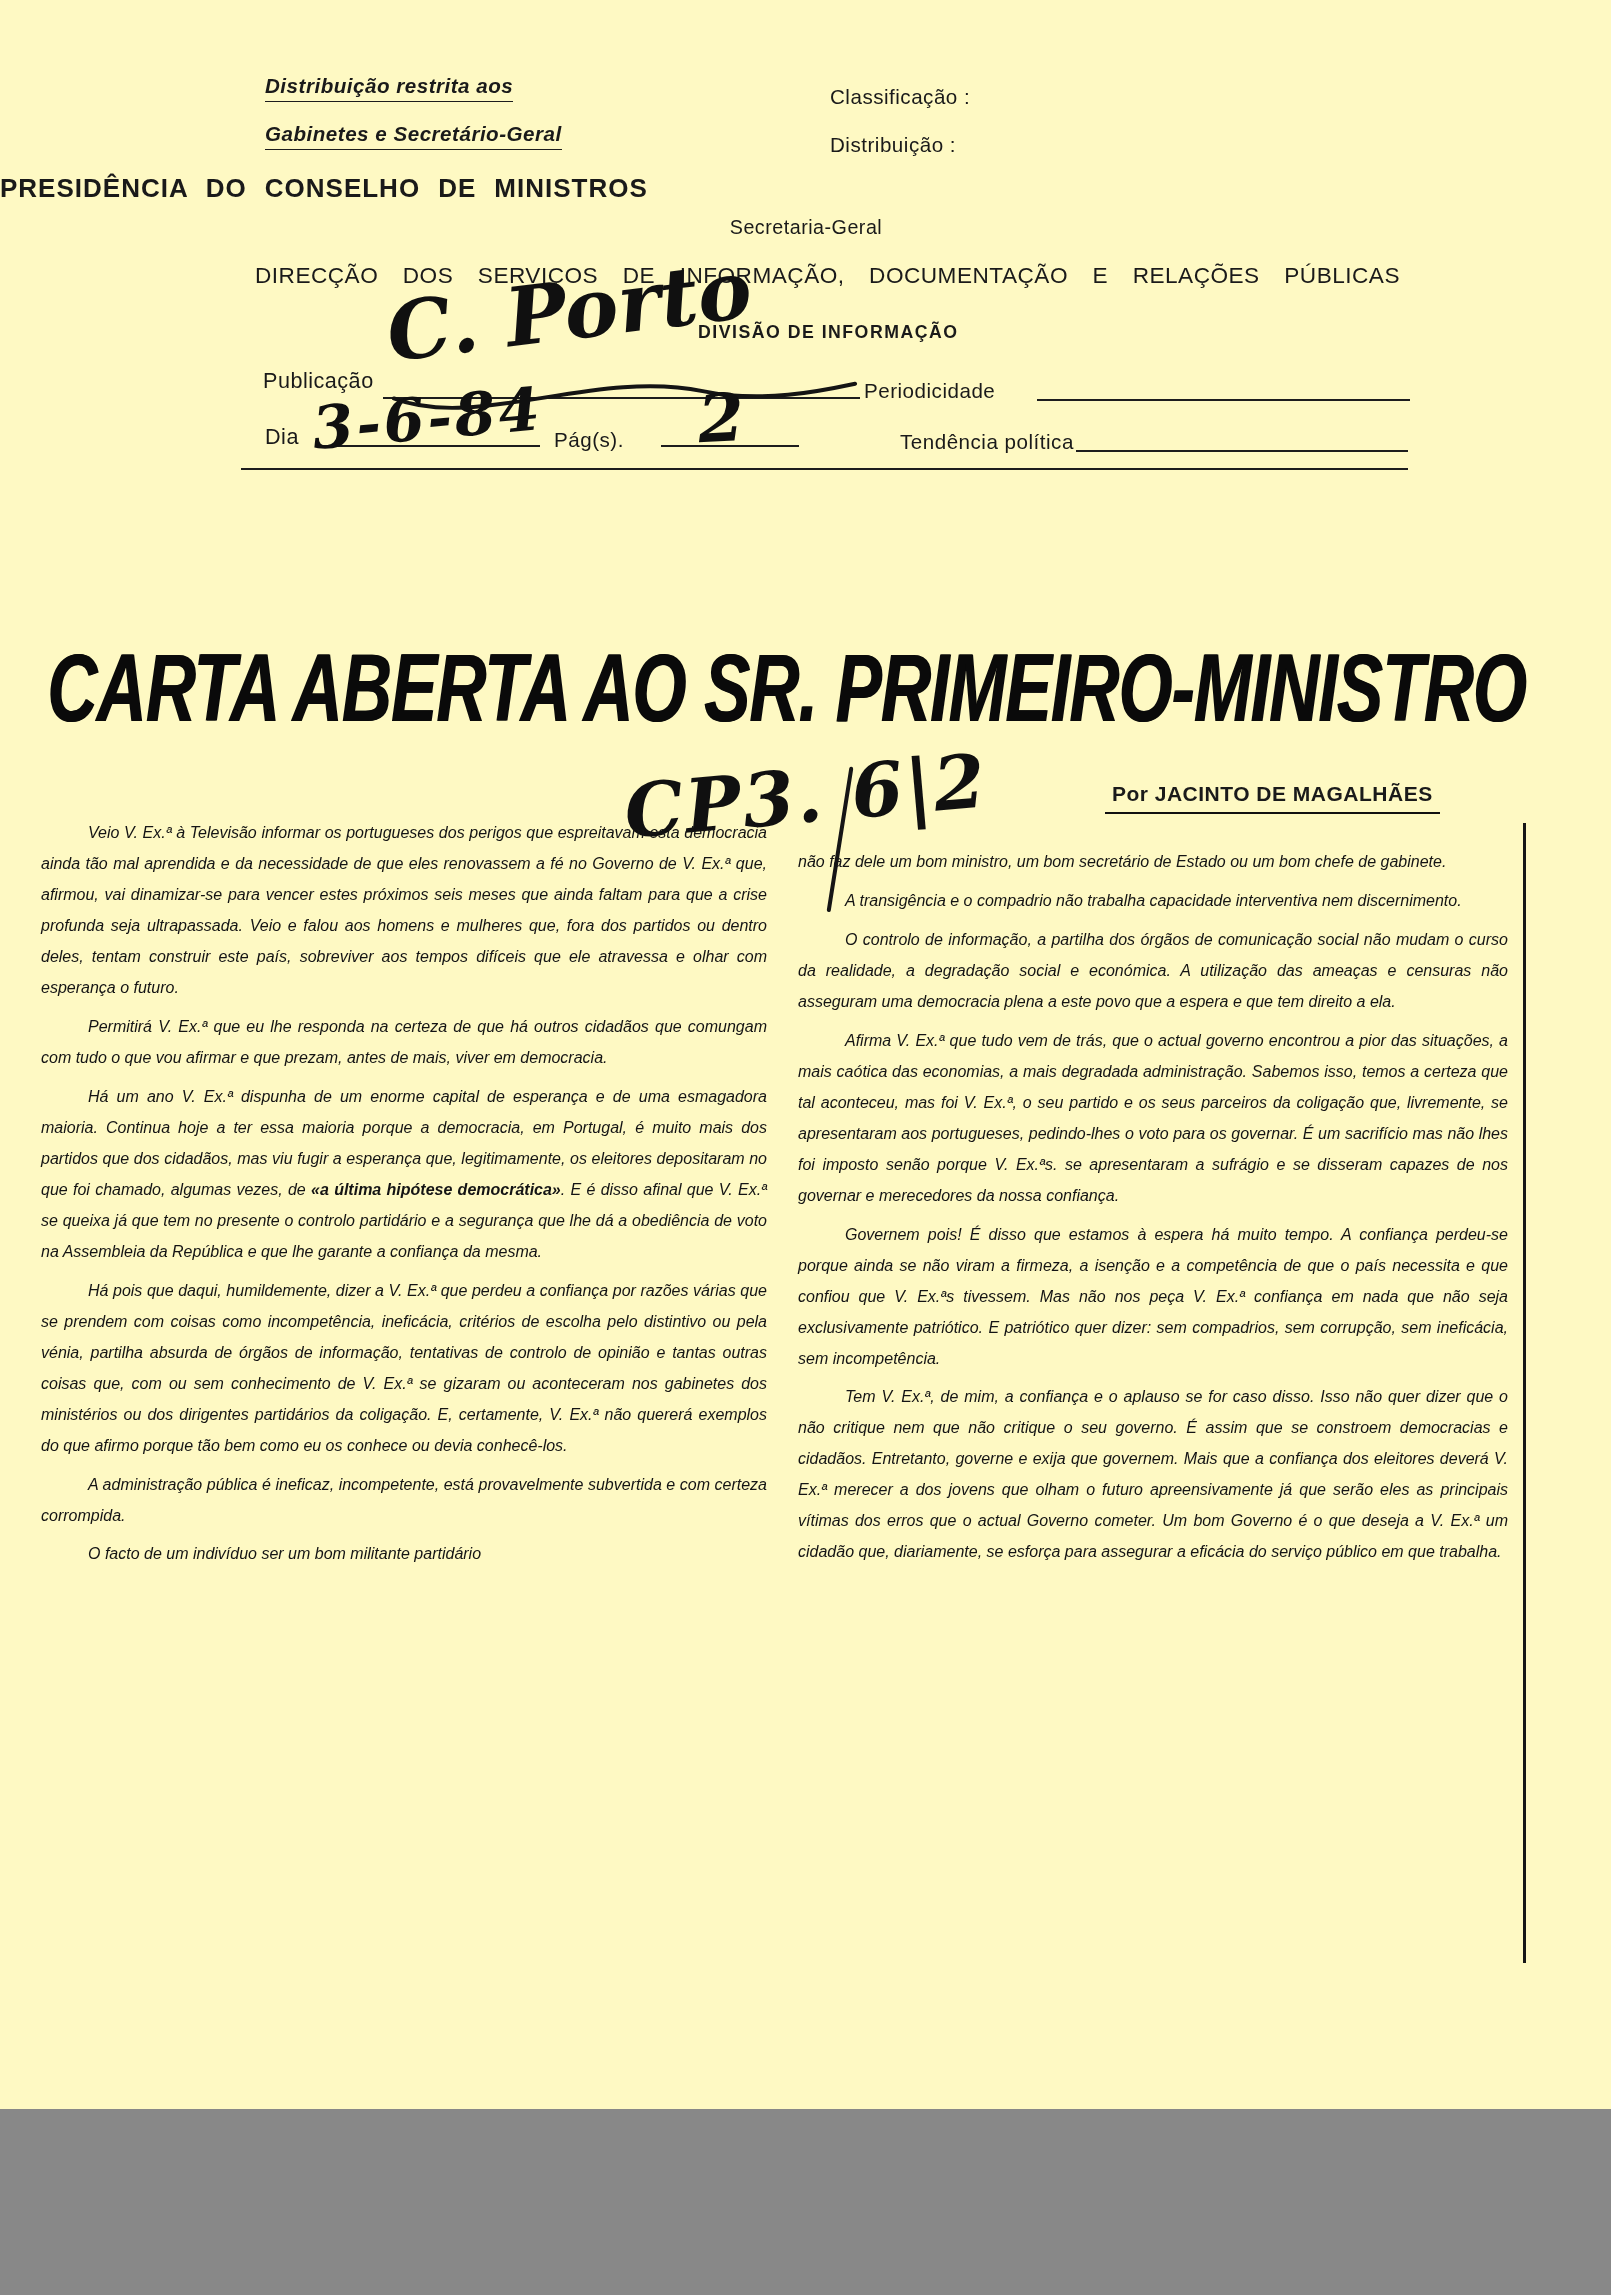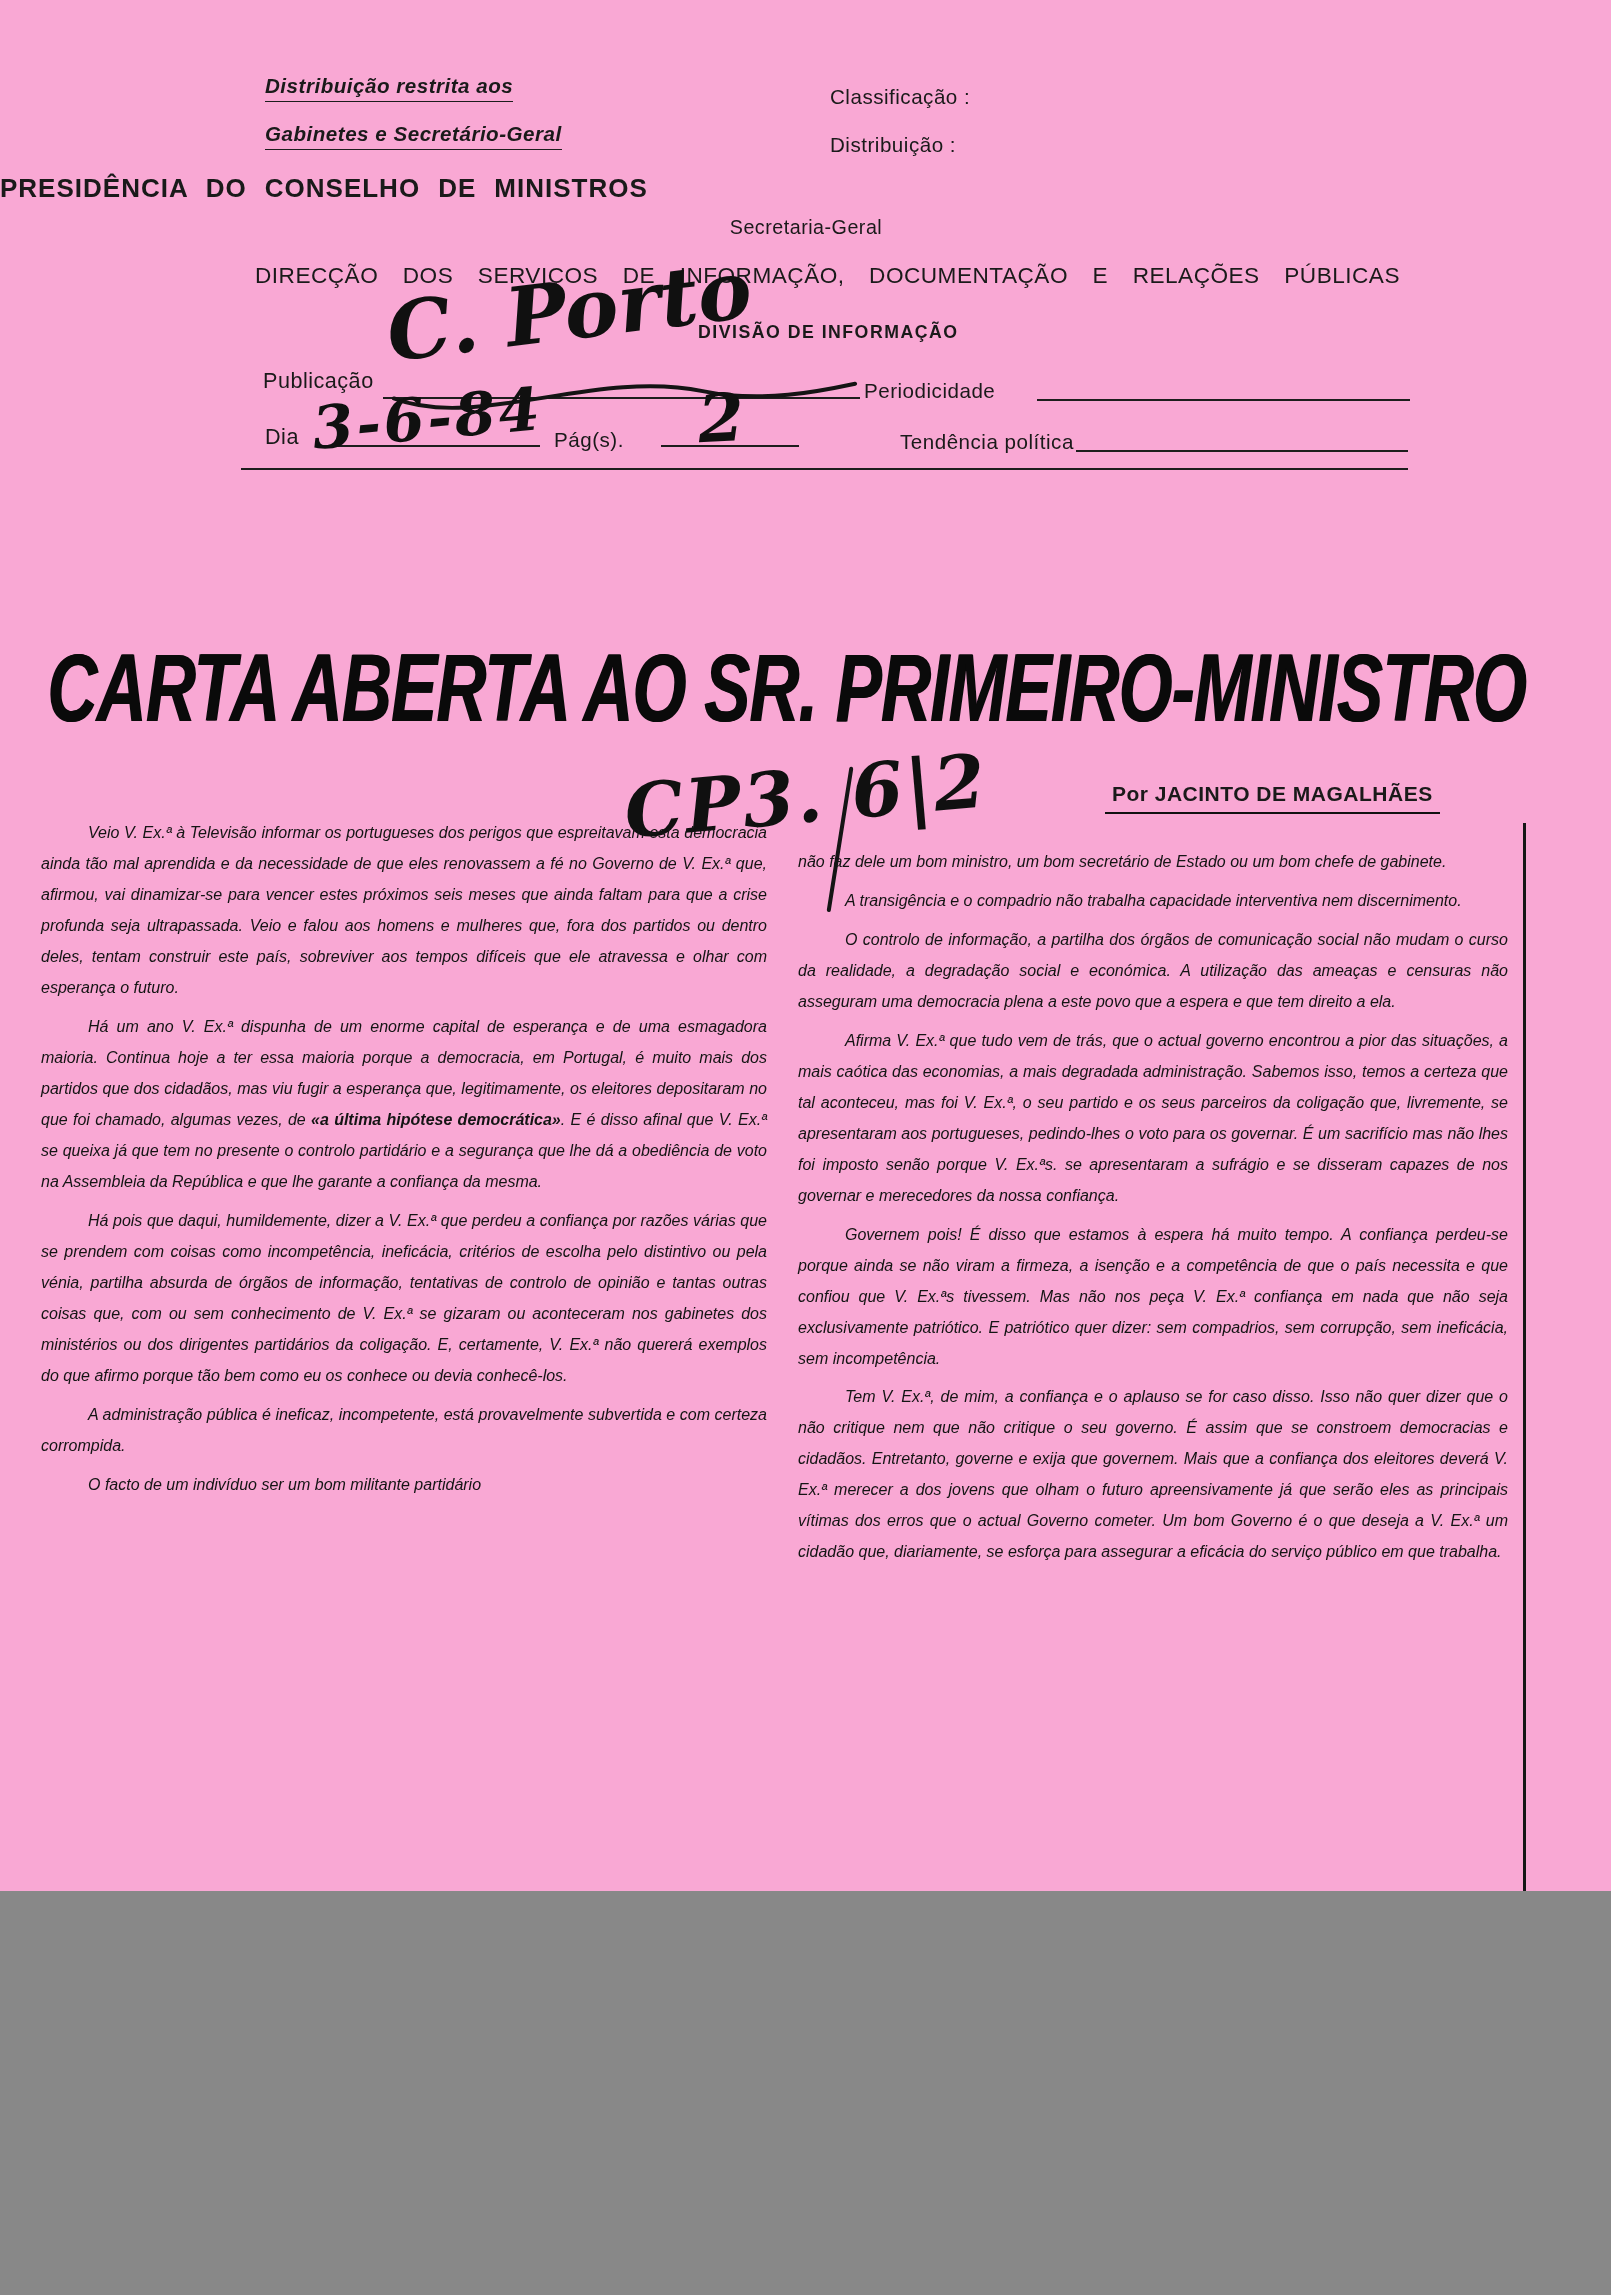--- a/index.html
+++ b/index.html
@@ -1,19 +1,19 @@
 <!DOCTYPE html>
 <html style="font-size:7.9px"><head>
 <meta charset="utf-8">
 <style>
   html,body{margin:0;padding:0;background:#888;}
   .page{
     position:relative;
-    width:1612px;height:1891px;
-    background:#f9a8d4;
+    width:1612px;height:2109px;
+    background:#fef9c3;
     overflow:hidden;
     font-family:"Liberation Sans",sans-serif;
     color:#1a1a1a;
   }
   .abs{position:absolute;}
 
   
   .restricted-note{
     font-style:italic;font-weight:bold;font-size:20.6px;
     border-bottom:1.5px solid #1d1d1d;padding-bottom:2.9px;display:inline-block;
@@ -112,20 +112,21 @@
 
   <div class="abs handwriting hw-annotation" style="left:624px;top:753px;">CP3. 6|2</div>
   <div class="abs annotation-stroke" style="left:838px;top:766px;height:147px;"></div>
 
   <div class="abs" style="left:1105px;top:782px;">
     <span class="byline">Por JACINTO DE MAGALHÃES</span>
   </div>
 
   <div class="abs article-column col-left" style="left:41px;top:817px;width:726px;">
       <p>Veio V. Ex.ª à Televisão informar os portugueses dos perigos que espreitavam esta democracia ainda tão mal aprendida e da necessidade de que eles renovassem a fé no Governo de V. Ex.ª que, afirmou, vai dinamizar-se para vencer estes próximos seis meses que ainda faltam para que a crise profunda seja ultrapassada. Veio e falou aos homens e mulheres que, fora dos partidos ou dentro deles, tentam construir este país, sobreviver aos tempos difíceis que ele atravessa e olhar com esperança o futuro.</p>
+      <p>Permitirá V. Ex.ª que eu lhe responda na certeza de que há outros cidadãos que comungam com tudo o que vou afirmar e que prezam, antes de mais, viver em democracia.</p>
       <p>Há um ano V. Ex.ª dispunha de um enorme capital de esperança e de uma esmagadora maioria. Continua hoje a ter essa maioria porque a democracia, em Portugal, é muito mais dos partidos que dos cidadãos, mas viu fugir a esperança que, legitimamente, os eleitores depositaram no que foi chamado, algumas vezes, de <b>«a última hipótese democrática»</b>. E é disso afinal que V. Ex.ª se queixa já que tem no presente o controlo partidário e a segurança que lhe dá a obediência de voto na Assembleia da República e que lhe garante a confiança da mesma.</p>
       <p>Há pois que daqui, humildemente, dizer a V. Ex.ª que perdeu a confiança por razões várias que se prendem com coisas como incompetência, ineficácia, critérios de escolha pelo distintivo ou pela vénia, partilha absurda de órgãos de informação, tentativas de controlo de opinião e tantas outras coisas que, com ou sem conhecimento de V. Ex.ª se gizaram ou aconteceram nos gabinetes dos ministérios ou dos dirigentes partidários da coligação. E, certamente, V. Ex.ª não quererá exemplos do que afirmo porque tão bem como eu os conhece ou devia conhecê-los.</p>
       <p>A administração pública é ineficaz, incompetente, está provavelmente subvertida e com certeza corrompida.</p>
       <p>O facto de um indivíduo ser um bom militante partidário</p>
     </div>
   <div class="abs article-column col-right" style="left:798px;top:846px;width:710px;">
       <p>não faz dele um bom ministro, um bom secretário de Estado ou um bom chefe de gabinete.</p>
       <p>A transigência e o compadrio não trabalha capacidade interventiva nem discernimento.</p>
       <p>O controlo de informação, a partilha dos órgãos de comunicação social não mudam o curso da realidade, a degradação social e económica. A utilização das ameaças e censuras não asseguram uma democracia plena a este povo que a espera e que tem direito a ela.</p>
       <p>Afirma V. Ex.ª que tudo vem de trás, que o actual governo encontrou a pior das situações, a mais caótica das economias, a mais degradada administração. Sabemos isso, temos a certeza que tal aconteceu, mas foi V. Ex.ª, o seu partido e os seus parceiros da coligação que, livremente, se apresentaram aos portugueses, pedindo-lhes o voto para os governar. É um sacrifício mas não lhes foi imposto senão porque V. Ex.ªs. se apresentaram a sufrágio e se disseram capazes de nos governar e merecedores da nossa confiança.</p>

